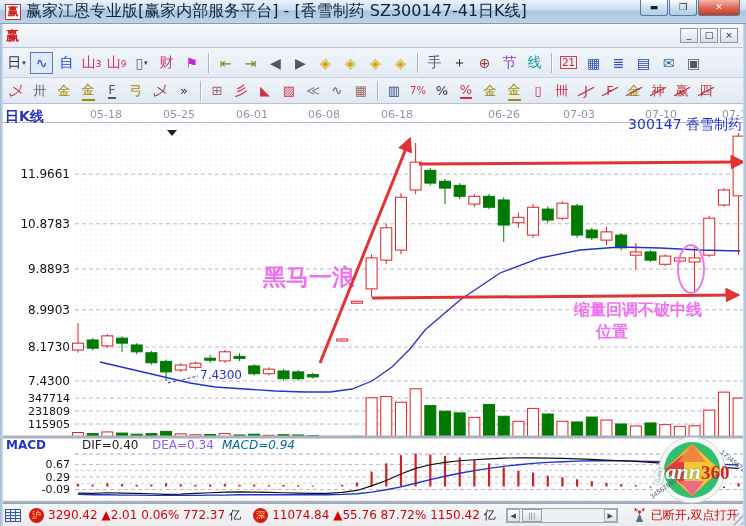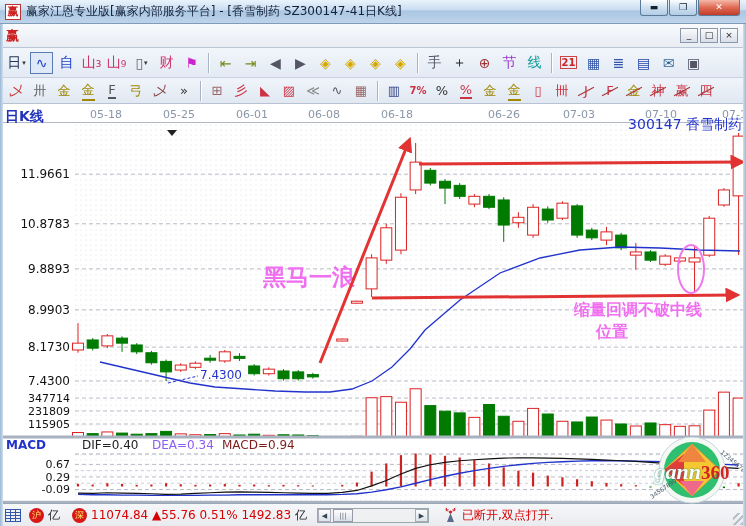--- a/index.html
+++ b/index.html
@@ -6,21 +6,21 @@
   *{box-sizing:border-box;}
   #window{position:relative;width:746px;height:526px;background:#fff;
     font-family:"DejaVu Sans","Liberation Sans",sans-serif;font-size:12px;overflow:hidden;
     box-shadow:0 0 0 1px #4a6076;}
   
   .titlebar{position:absolute;left:0;top:0;width:746px;height:24px;
     background:linear-gradient(#e9f3fc,#c9dcf0 45%,#aac6e2 46%,#bdd4ea);
     border-bottom:1px solid #7f9db9;display:flex;align-items:center;padding-left:5px;}
   .app-icon{width:16px;height:16px;background:#fff;border:1px solid #b33;color:#c22;
     font-weight:bold;font-size:11px;line-height:14px;text-align:center;margin-right:5px;}
-  .title-text{color:#14213a;font-size:12px;white-space:nowrap;}
+  .title-text{color:#14213a;font-size:16px;white-space:nowrap;}
   .winbtns{position:absolute;right:6px;top:0;display:flex;}
   .wbtn{width:28px;height:16px;border:1px solid #5a7a9a;border-top:none;
     background:linear-gradient(#fdfeff,#cfe0f0 50%,#b3cce4);border-radius:0 0 3px 3px;
     color:#123;font-size:9px;line-height:14px;text-align:center;margin-left:1px;}
   .wbtn.close{width:42px;background:linear-gradient(#f5b8a8,#e06a54 50%,#c23c28);
     color:#fff;font-weight:bold;}
   
   .menubar{position:absolute;left:0;top:24px;width:746px;height:24px;
     background:linear-gradient(#f8fafc,#e8edf4);border-bottom:1px solid #b9c4d4;
     display:flex;align-items:center;padding-left:6px;}
@@ -35,35 +35,35 @@
     display:flex;align-items:center;padding-left:4px;}
   .toolbar2{position:absolute;left:0;top:78px;width:746px;height:26px;
     background:linear-gradient(#f0f4fa,#e1e8f2);border-bottom:1px solid #b7c2d2;
     display:flex;align-items:center;padding-left:4px;}
   .tbicon{position:relative;min-width:23px;height:22px;display:flex;align-items:center;
     justify-content:center;margin:0 1px;font-size:14px;cursor:default;}
   .toolbar2 .tbicon{height:19px;min-width:22px;font-size:13px;}
   .tbicon.sel{border:1px solid #5a7ab0;background:#dfe9f8;}
   .tbicon.box .glyph{border:1px solid #c44;padding:0 1px;font-size:10px;}
   .tbicon .caret{font-size:7px;color:#333;margin-left:1px;}
-  .tbicon.small .glyph{font-size:10px;font-weight:bold;}
+  .tbicon.small .glyph{font-size:10px;font-weight:normal;}
   .tbicon.u .glyph{border-bottom:2px solid currentColor;}
   .tbicon.slash::after{content:"";position:absolute;left:2px;right:2px;top:50%;
     border-top:1.5px solid #a33;transform:rotate(-28deg);}
   .tbsep{width:1px;height:20px;background:#aab4c2;margin:0 4px;box-shadow:1px 0 0 #fff;}
   
   #chartwrap{position:absolute;left:0;top:104px;width:746px;height:399px;background:#fff;}
   .ov{position:absolute;white-space:nowrap;}
   .period-label{left:5px;top:4px;color:#2233bb;font-weight:bold;font-size:14px;}
   .stock-label{right:4px;top:12px;color:#2233cc;font-size:14px;text-align:center;}
   .macd-head{top:334px;font-size:12px;}
   .mh-macd{left:6px;color:#2233cc;font-weight:bold;}
   .mh-dif{left:82px;color:#222;}
   .mh-dea{left:152px;color:#8b5cf6;}
-  .mh-m{left:222px;color:#7f1d1d;}
+  .mh-m{left:222px;color:#0369a1;font-style:italic;}
   
   .gannlogo{position:absolute;left:638px;top:437px;width:108px;height:68px;z-index:5;}
   .logo-text{position:absolute;left:0;top:22px;width:108px;text-align:center;
     font-family:"Liberation Serif","DejaVu Serif",serif;font-style:italic;font-weight:bold;}
   .logo-text .g1{color:#fff;font-size:22px;text-shadow:0 0 2px #186;}
   .logo-text .g2{color:#d42222;font-size:19px;font-style:normal;}
   
   .statusbar{position:absolute;left:0;top:503px;width:746px;height:23px;
     background:linear-gradient(#f6f7f9,#e9ebef);border-top:1px solid #9aa7b8;
     display:flex;align-items:center;padding-left:5px;font-size:12px;}
@@ -558,23 +558,24 @@
       <text x="14" y="62" font-size="6" fill="#445566" transform="rotate(-35 14 62)">34567890</text>
     </svg>
     <div class="logo-text">
       <span class="g1">gann</span><span class="g2">360</span>
     </div>
   </div>
 
   <div class="statusbar">
     <div class="tblicon"></div>
     <div class="badge">沪</div>
+    <span class="st-red">3290.42 ▲2.01 0.06% 772.37</span>
     <span class="st-dark">亿</span>
     <div class="badge">深</div>
-    <span class="st-red">11074.84 ▲55.76 0.51% 1492.83</span>
+    <span class="st-red">11074.84 ▲55.76 87.72% 1150.42</span>
     <span class="st-dark">亿</span>
     <div class="mini-scroll">
       <div class="ms-btn">◀</div>
       <div class="ms-thumb">|||</div>
       <div class="ms-space"></div>
       <div class="ms-btn">▶</div>
     </div>
     <svg width="15" height="16" style="margin-right:4px;flex:none;">
       <path d="M7.5,6 L4,15 L11,15 Z" fill="#5a6b8c"></path>
       <circle cx="7.5" cy="5" r="1.6" fill="#c22"></circle>

